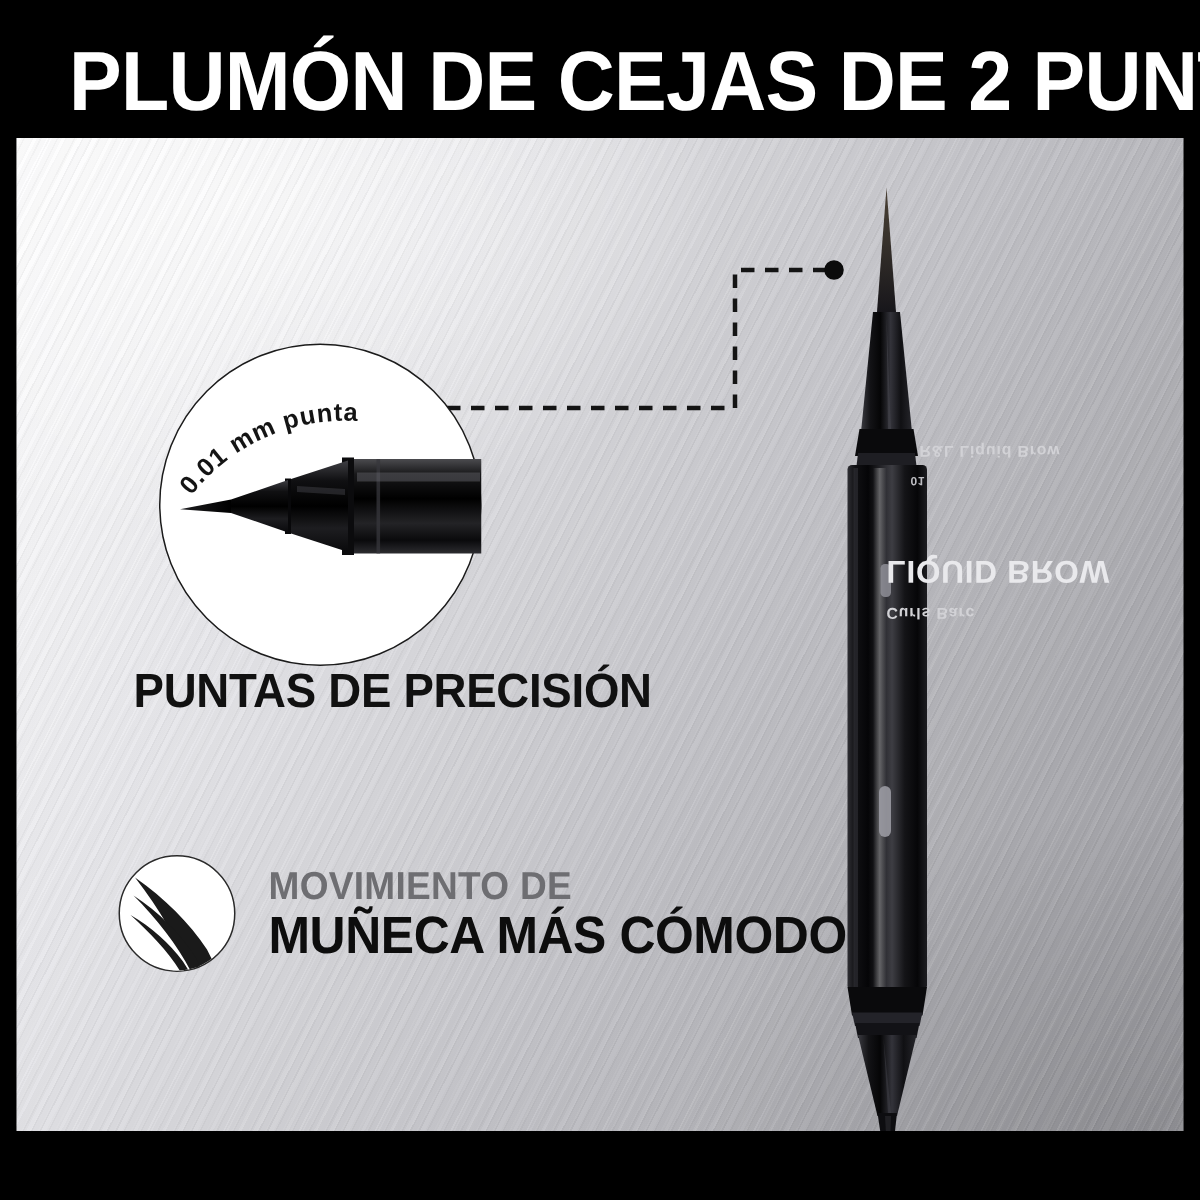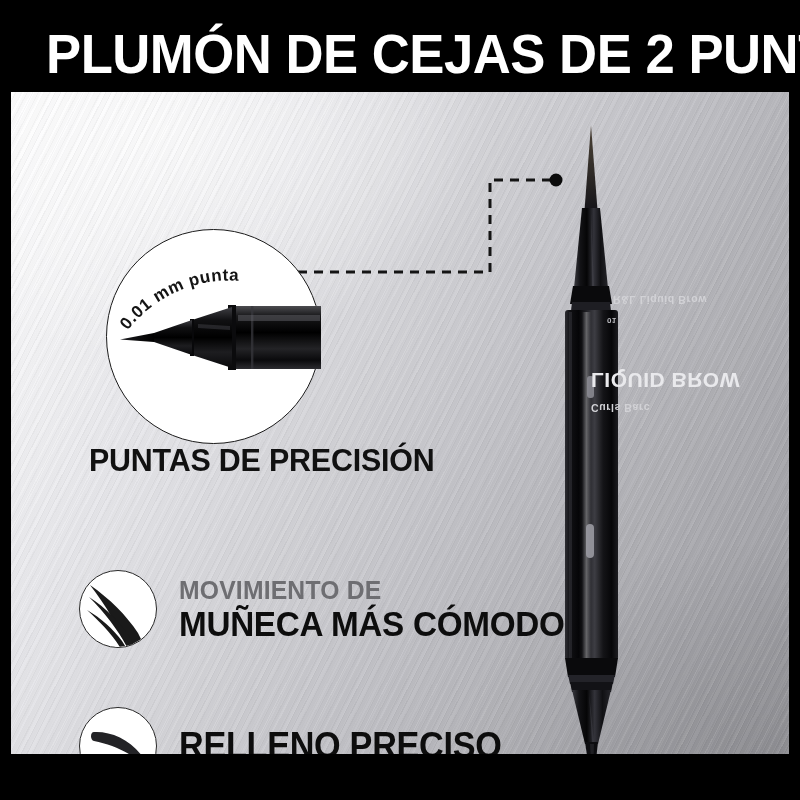--- a/index.html
+++ b/index.html
@@ -311,31 +311,20 @@
             <path d="M7,39 C21,47 33,58 42,70 L47,78 L41,78 C33,64 20,51 7,39 Z"></path>
           </g>
         </svg>
       </div>
       <div class="feature-text">
         <div class="feature-sub">MOVIMIENTO DE</div>
         <div class="feature-main">MUÑECA MÁS CÓMODO</div>
       </div>
     </div>
 
-    <div class="feature" id="feature-fill">
-      <div class="feature-icon">
-        <svg viewBox="0 0 78 78" width="78" height="78">
-          <path d="M14,24 C30,23 50,31 62,48 C64,52 62,55 58,52 C46,43 30,36 14,33 C10,32 10,24 14,24 Z" fill="#232326"></path>
-          <path d="M13,48 C28,45 45,47 58,53 C62,55 60,59 56,57 C43,52 27,52 13,55 C9,56 9,48 13,48 Z" fill="#232326"></path>
-        </svg>
-      </div>
-      <div class="feature-text">
-        <div class="feature-main solo">RELLENO PRECISO</div>
-      </div>
-    </div>
 
     <div class="pen-wrap">
       <svg viewBox="0 0 348 662" width="348" height="662">
         <defs>
           <linearGradient id="bodyG" x1="0" y1="0" x2="1" y2="0">
             <stop offset="0%" stop-color="#2e2e33"></stop>
             <stop offset="10%" stop-color="#101013"></stop>
             <stop offset="26%" stop-color="#050507"></stop>
             <stop offset="44%" stop-color="#27272c"></stop>
             <stop offset="56%" stop-color="#3d3d43"></stop>

